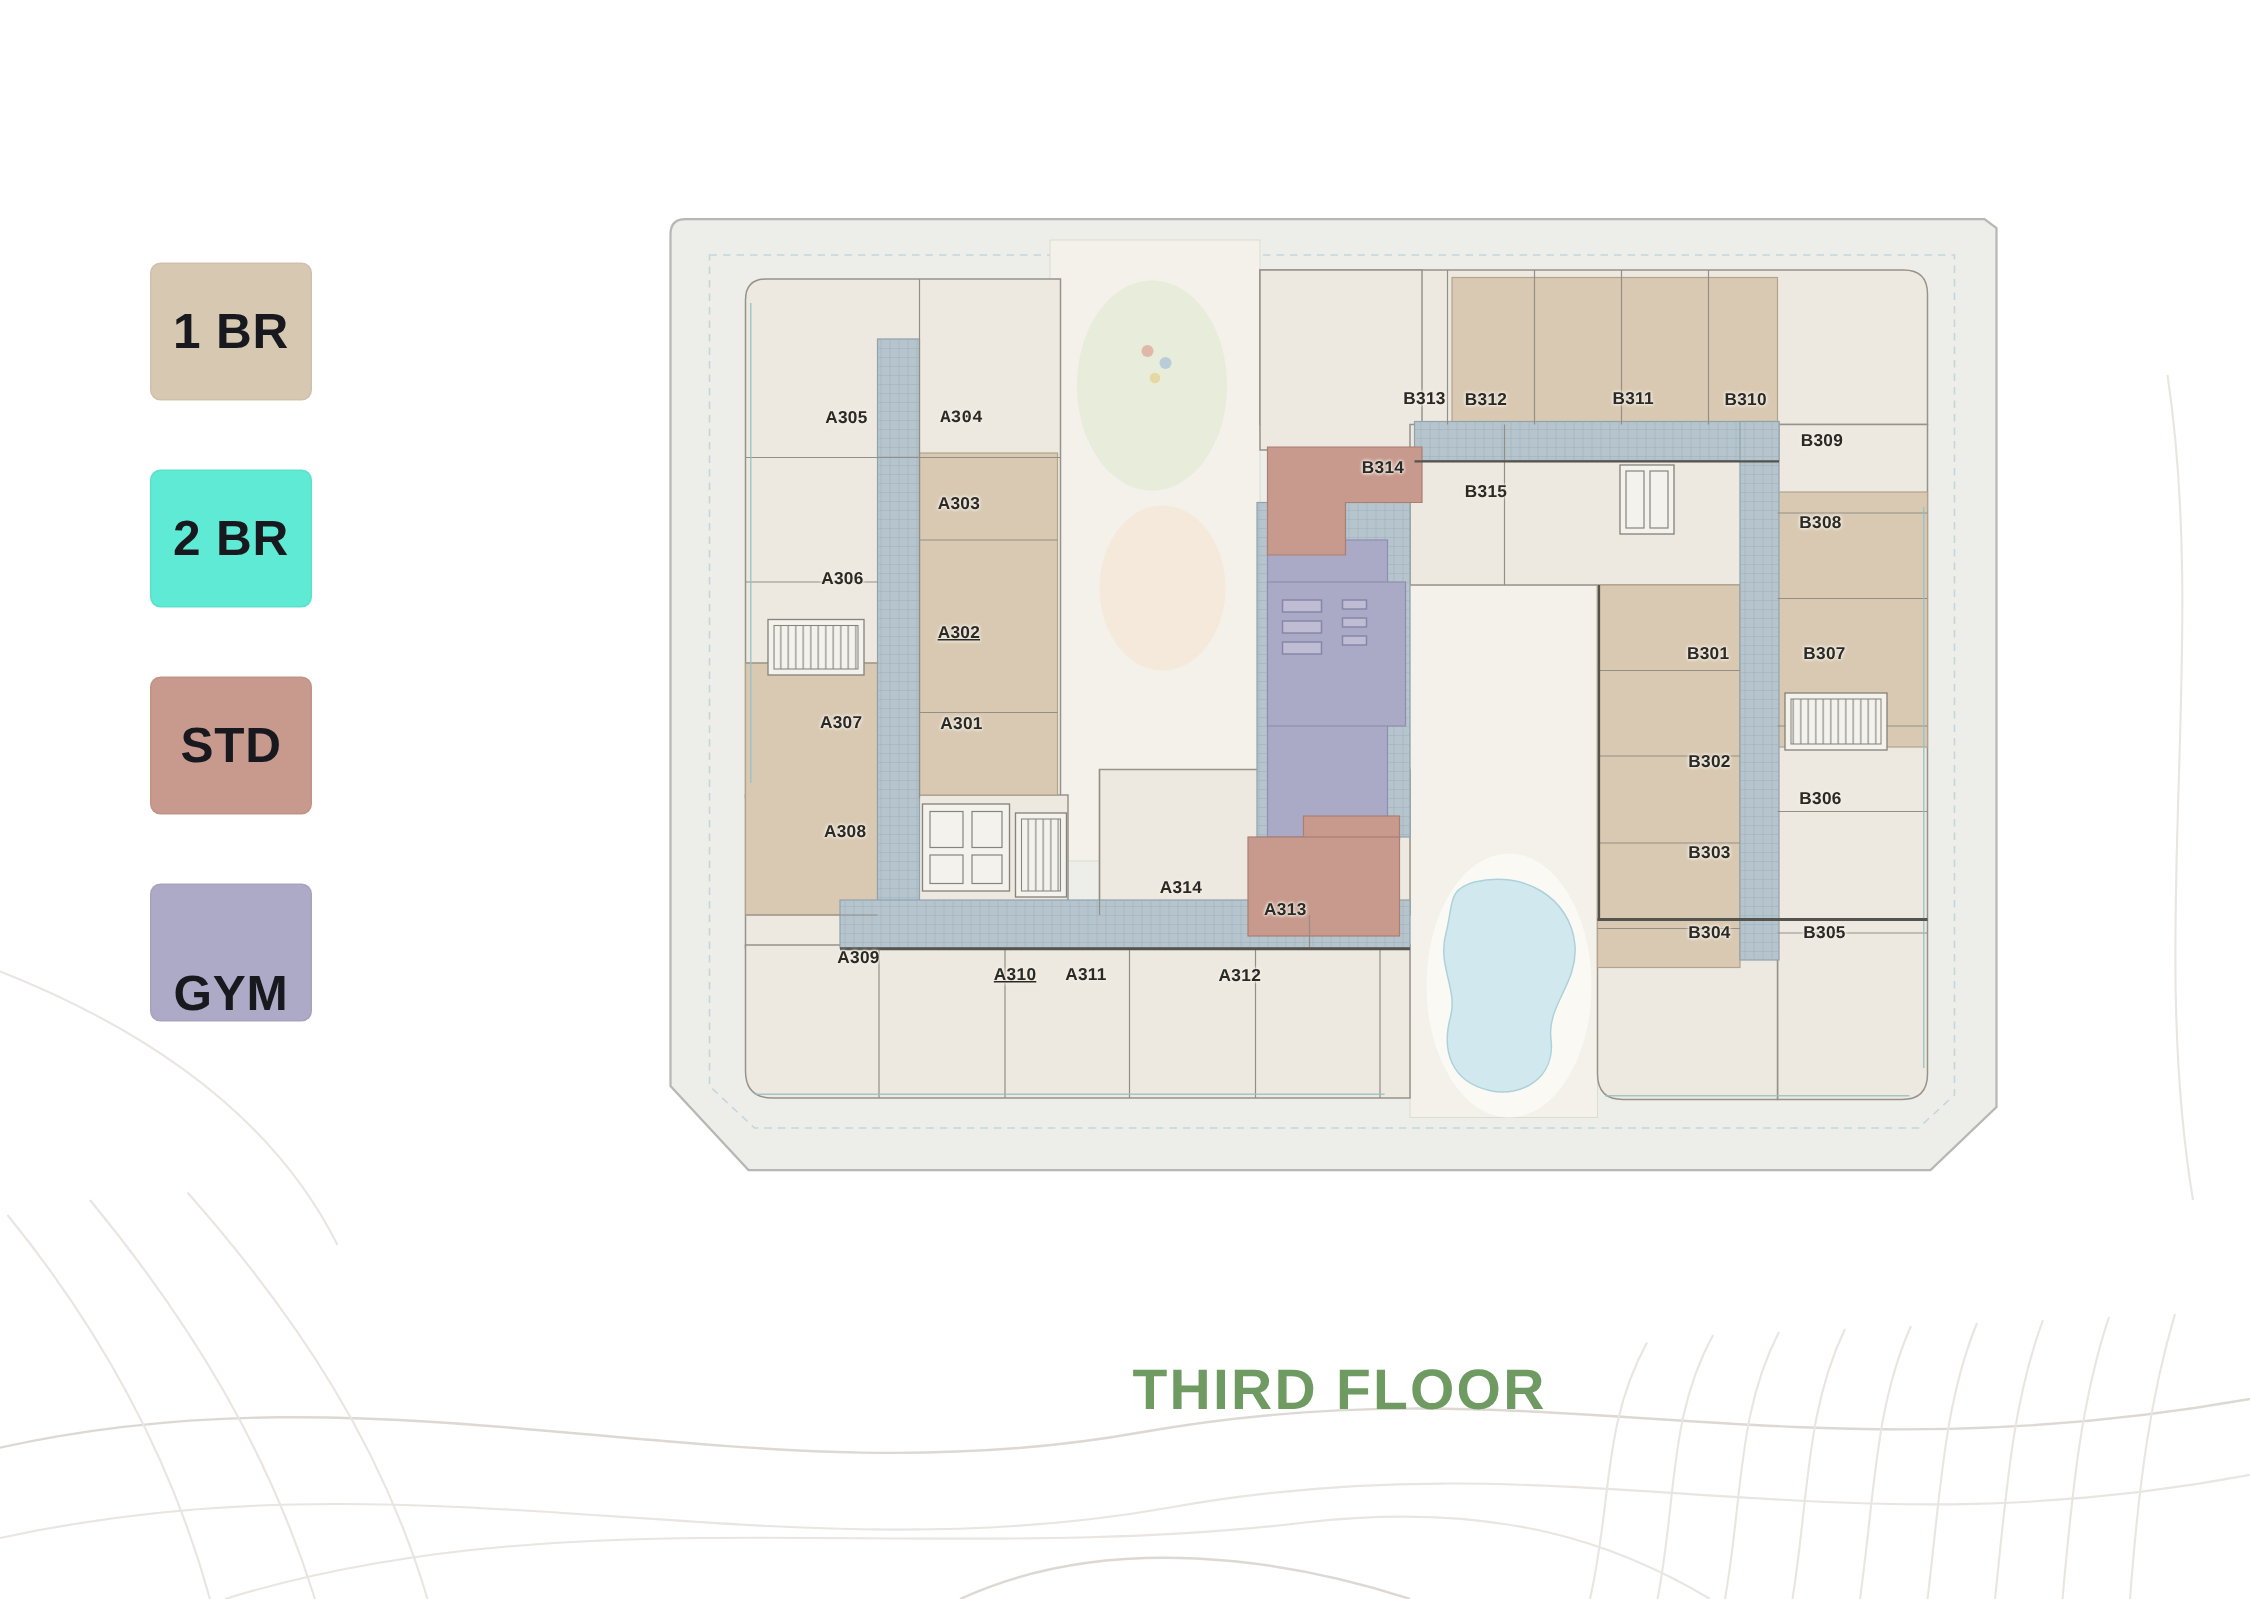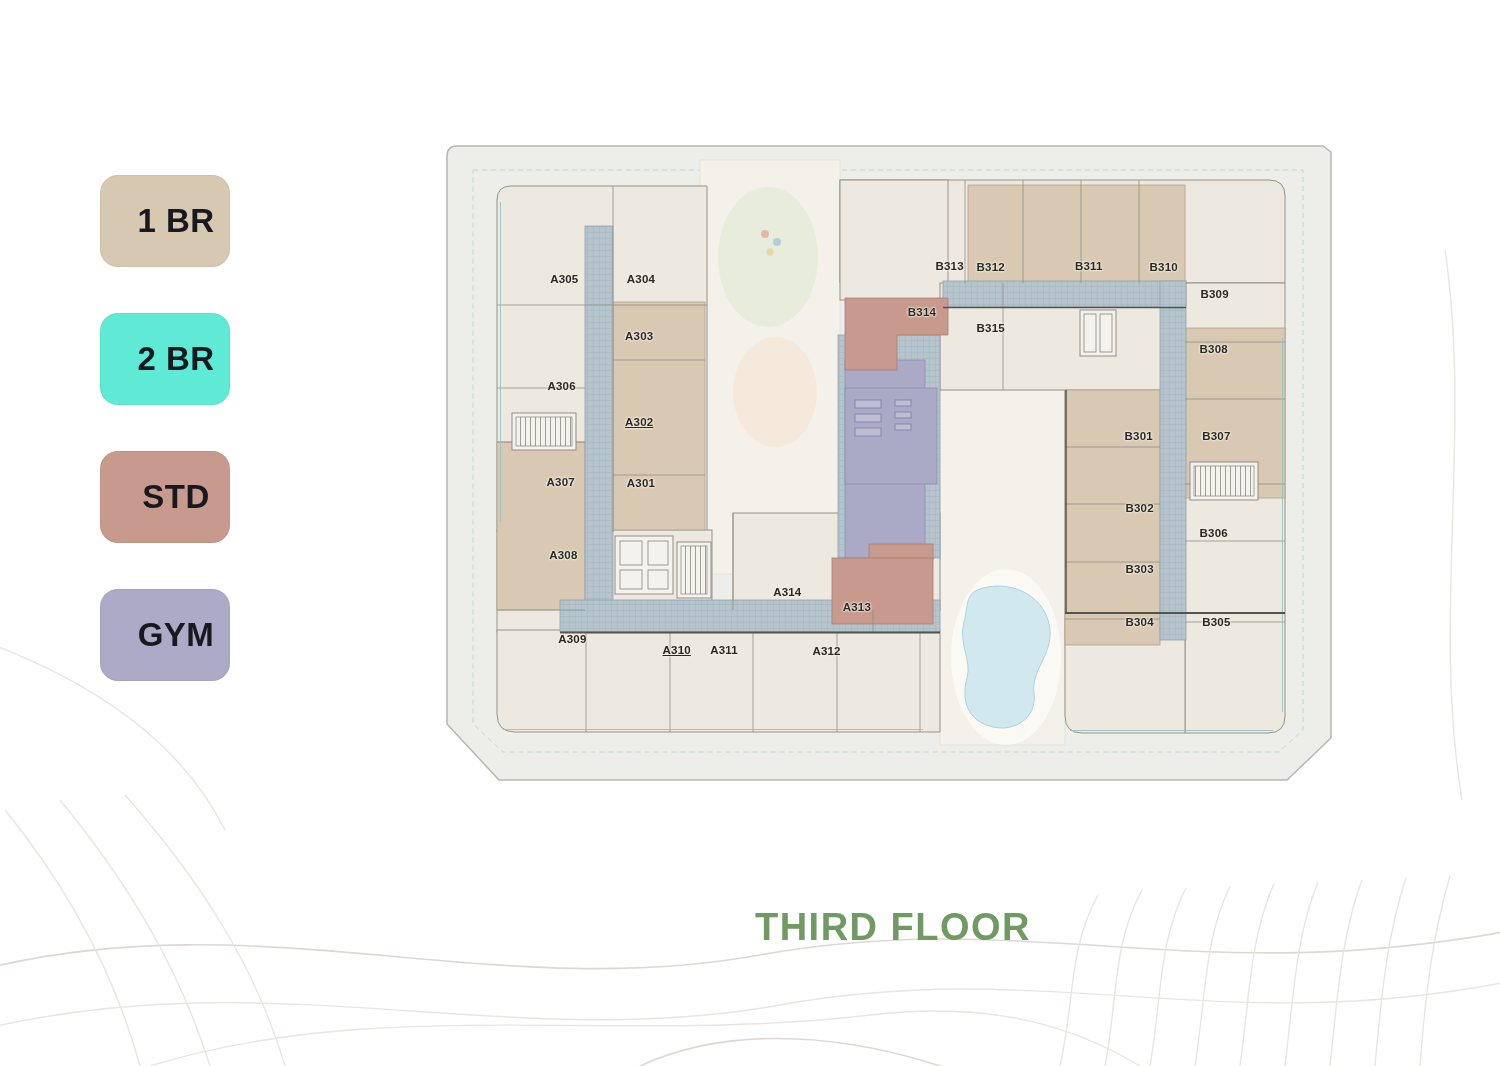--- a/index.html
+++ b/index.html
@@ -4,21 +4,21 @@
 <style>
   html,body{margin:0;padding:0;}
   body{width:1500px;height:1066px;background:#ffffff;font-family:"Liberation Sans",sans-serif;overflow:hidden;position:relative;}
   .screen{position:absolute;inset:0;}
   
   .contours{position:absolute;left:0;top:0;z-index:0;}
   .contours path{fill:none;stroke:#e9e5e1;stroke-width:1.4;}
   .contours path.dk{stroke:#ddd8d3;stroke-width:1.6;}
   
   .legend{position:absolute;left:100px;top:175px;z-index:2;display:flex;flex-direction:column;gap:46px;}
-  .legend-item{width:108px;height:92px;border-radius:18px;display:flex;align-items:center;justify-content:center;box-shadow:0 0 0 1px rgba(0,0,0,0.04) inset;padding-left:22px;}
+  .legend-item{width:108px;height:92px;border-radius:7px;display:flex;align-items:center;justify-content:center;box-shadow:0 0 0 1px rgba(0,0,0,0.04) inset;}
   .legend-label{font-size:33px;font-weight:700;color:#18181f;letter-spacing:0.5px;}
   
   .plan{position:absolute;left:443px;top:142px;width:892px;height:641px;z-index:1;}
   .plan svg{position:absolute;left:0;top:0;}
   .labels{position:absolute;left:0;top:0;width:100%;height:100%;}
   .unit-label{position:absolute;transform:translate(-50%,-50%);font-size:11.5px;font-weight:700;color:#2b2923;letter-spacing:0.2px;white-space:nowrap;
     text-shadow:0 0 2px #f2efe8,0 0 2px #f2efe8,0 0 3px #f2efe8;}
   
   .floor-title{position:absolute;left:893px;top:906px;transform:translateX(-50%);z-index:2;
     font-size:38px;font-weight:700;letter-spacing:1.5px;white-space:nowrap;}
@@ -69,21 +69,21 @@
   <div class="legend">
       <div class="legend-item" style="background-color: rgb(215, 200, 177);">
         <span class="legend-label">1 BR</span>
       </div>
       <div class="legend-item" style="background-color: #5eead4;">
         <span class="legend-label">2 BR</span>
       </div>
       <div class="legend-item" style="background-color: rgb(200, 153, 141);">
         <span class="legend-label">STD</span>
       </div>
-      <div class="legend-item" style="background-color: rgb(172, 170, 198);">
+      <div class="legend-item" style="background-color: rgb(172, 170, 198); align-items: flex-end;">
         <span class="legend-label">GYM</span>
       </div>
     </div>
 
   <div class="plan">
     <svg width="892" height="641" viewBox="0 0 892 641">
       <defs>
         <pattern id="hatch" width="6" height="6" patternUnits="userSpaceOnUse">
           <path d="M6 0H0V6" fill="none" stroke="#9cafba" stroke-width="0.7"></path>
         </pattern>
@@ -230,21 +230,21 @@
         <rect class="corein" x="657" y="172" width="12" height="38"></rect>
       </g>
       <g>
         <rect class="core" x="747" y="320" width="68" height="38"></rect>
         <rect x="751" y="324" width="60" height="30" fill="url(#tread)" stroke="#87847c" stroke-width="0.7"></rect>
       </g>
     </svg>
 
     <div class="labels">
         <div class="unit-label" style="left: 13.6%; top: 21.4%;">A305</div>
-        <div class="unit-label" style="left: 22.2%; top: 21.4%;">A304</div>
+        <div class="unit-label" style="left: 22.2%; top: 21.4%; font-family: Liberation Mono, monospace;">A304</div>
         <div class="unit-label" style="left: 22%; top: 30.3%;">A303</div>
         <div class="unit-label" style="left: 13.3%; top: 38.1%;">A306</div>
         <div class="unit-label" style="left: 22%; top: 43.7%; text-decoration: underline;">A302</div>
         <div class="unit-label" style="left: 13.2%; top: 53%;">A307</div>
         <div class="unit-label" style="left: 22.2%; top: 53.2%;">A301</div>
         <div class="unit-label" style="left: 13.5%; top: 64.4%;">A308</div>
         <div class="unit-label" style="left: 14.5%; top: 77.5%;">A309</div>
         <div class="unit-label" style="left: 26.2%; top: 79.3%; text-decoration: underline;">A310</div>
         <div class="unit-label" style="left: 31.5%; top: 79.3%;">A311</div>
         <div class="unit-label" style="left: 43%; top: 79.4%;">A312</div>

